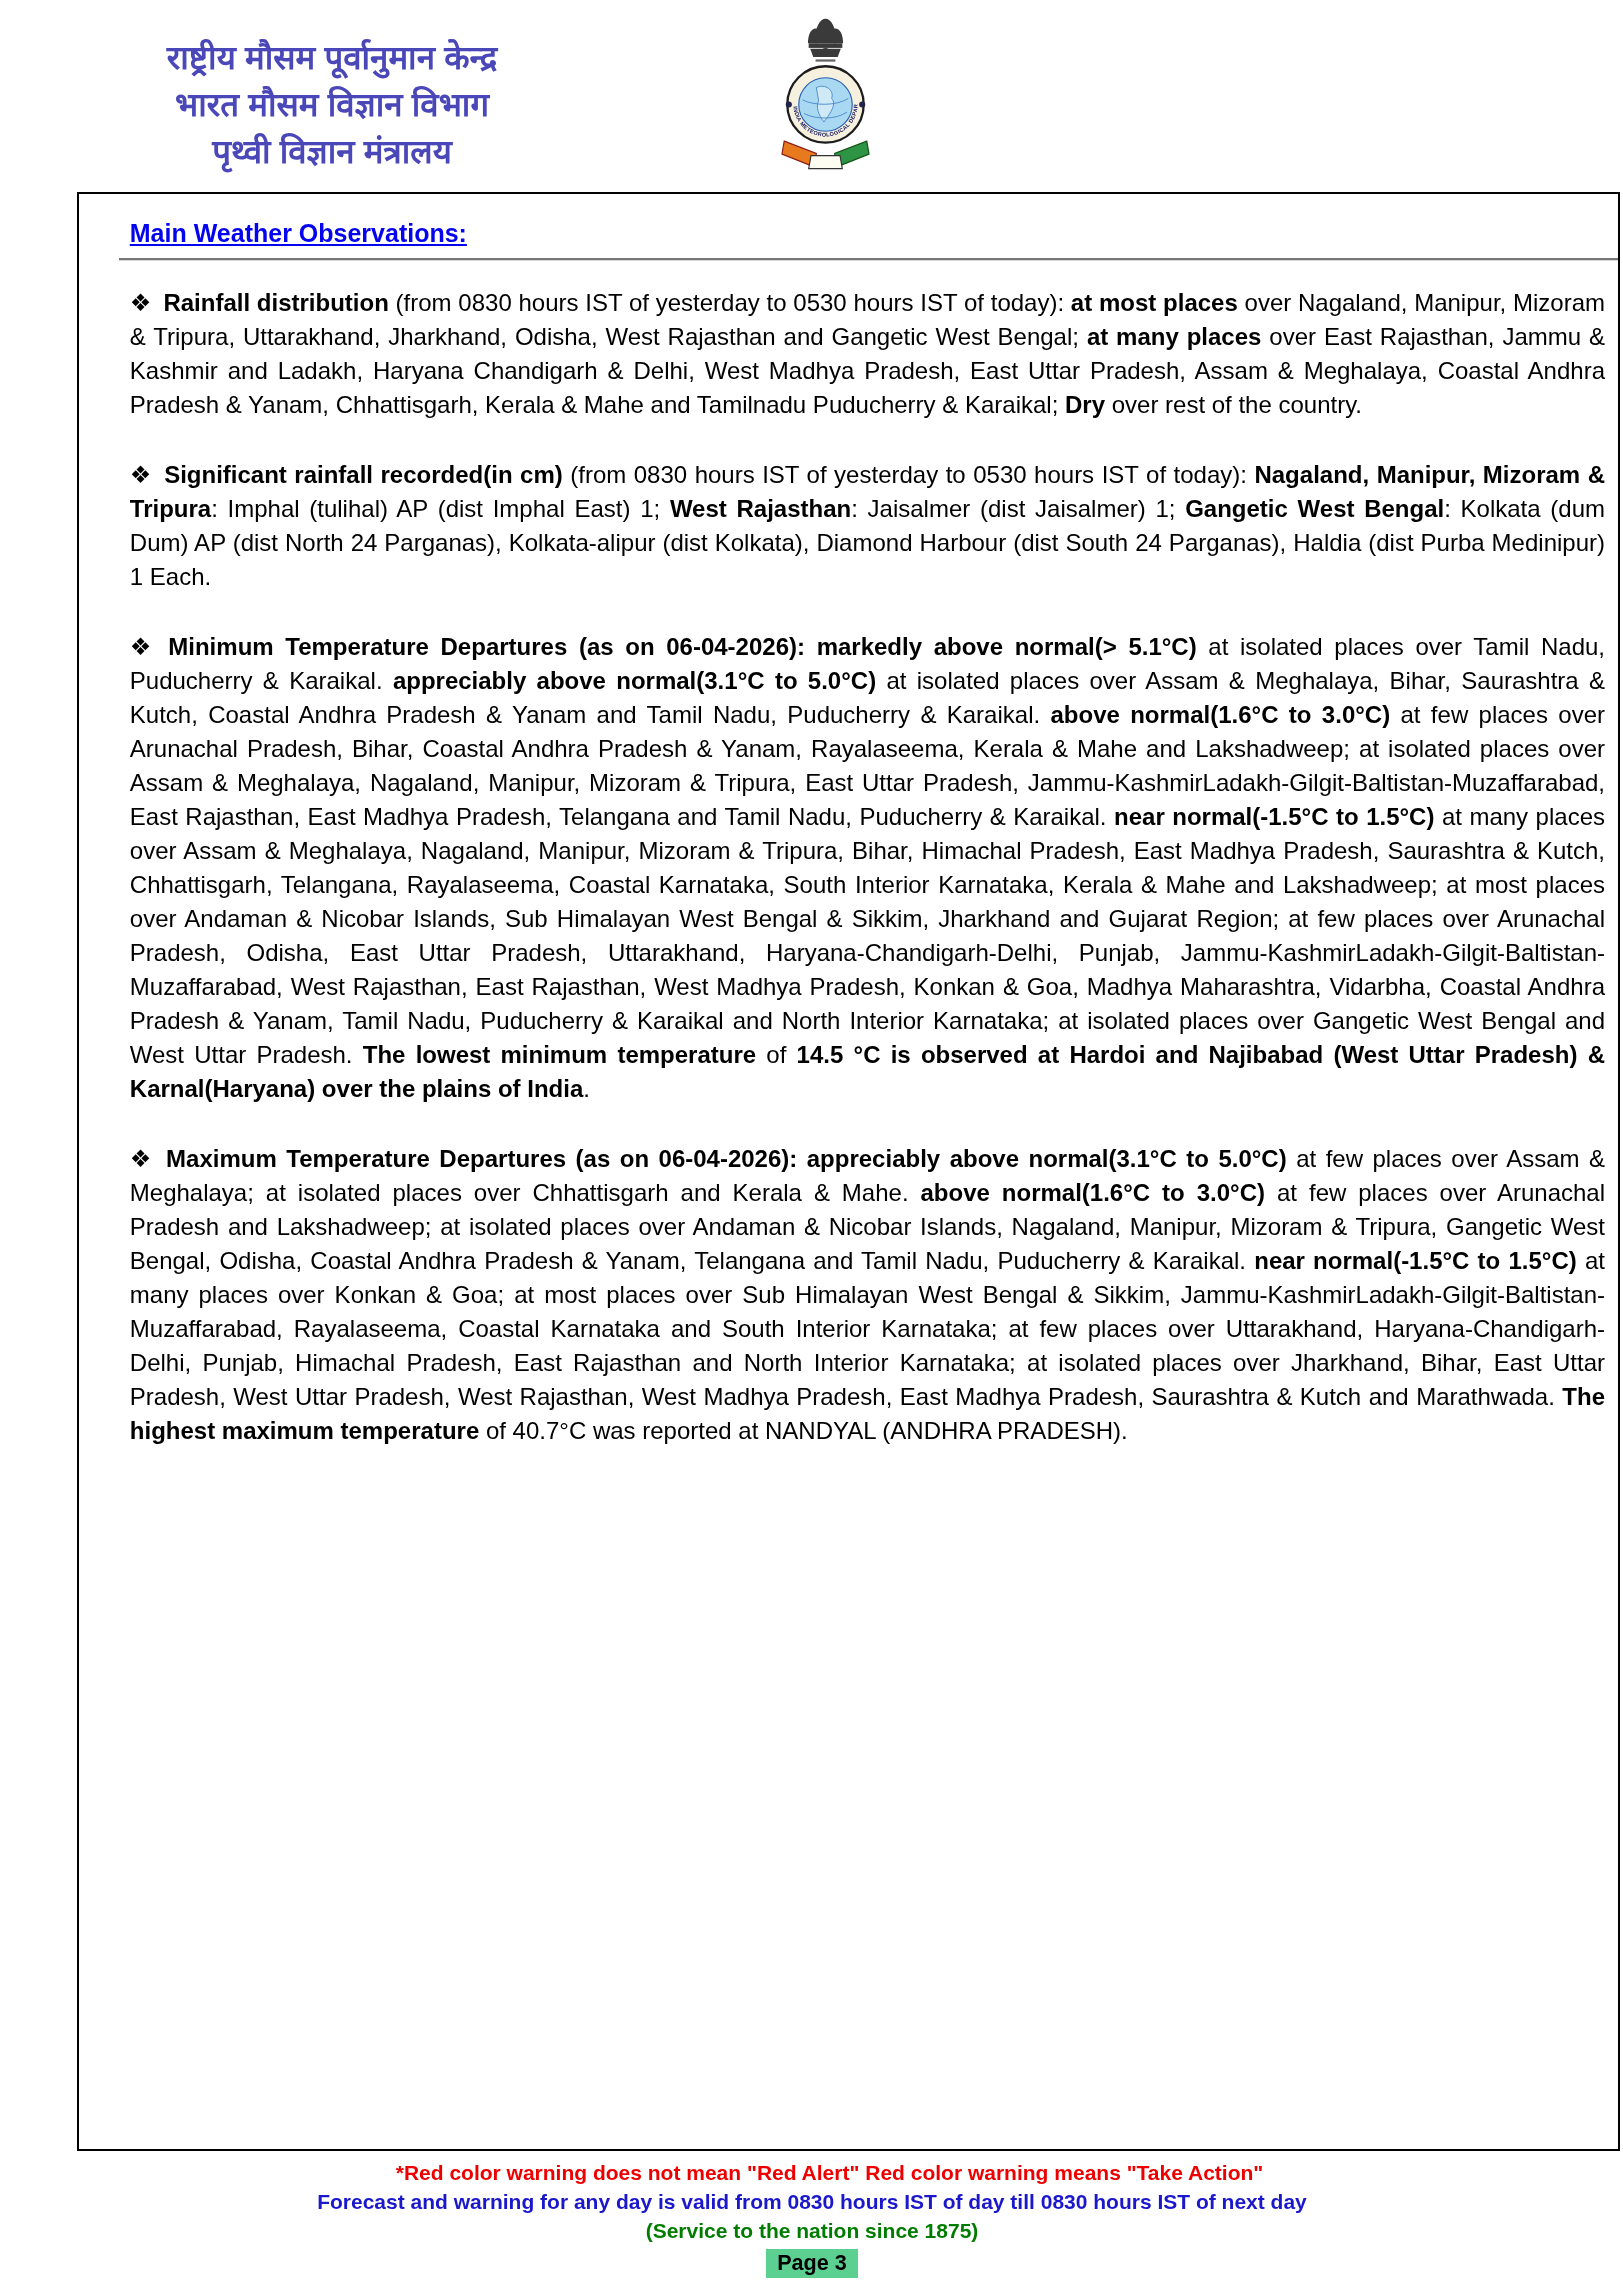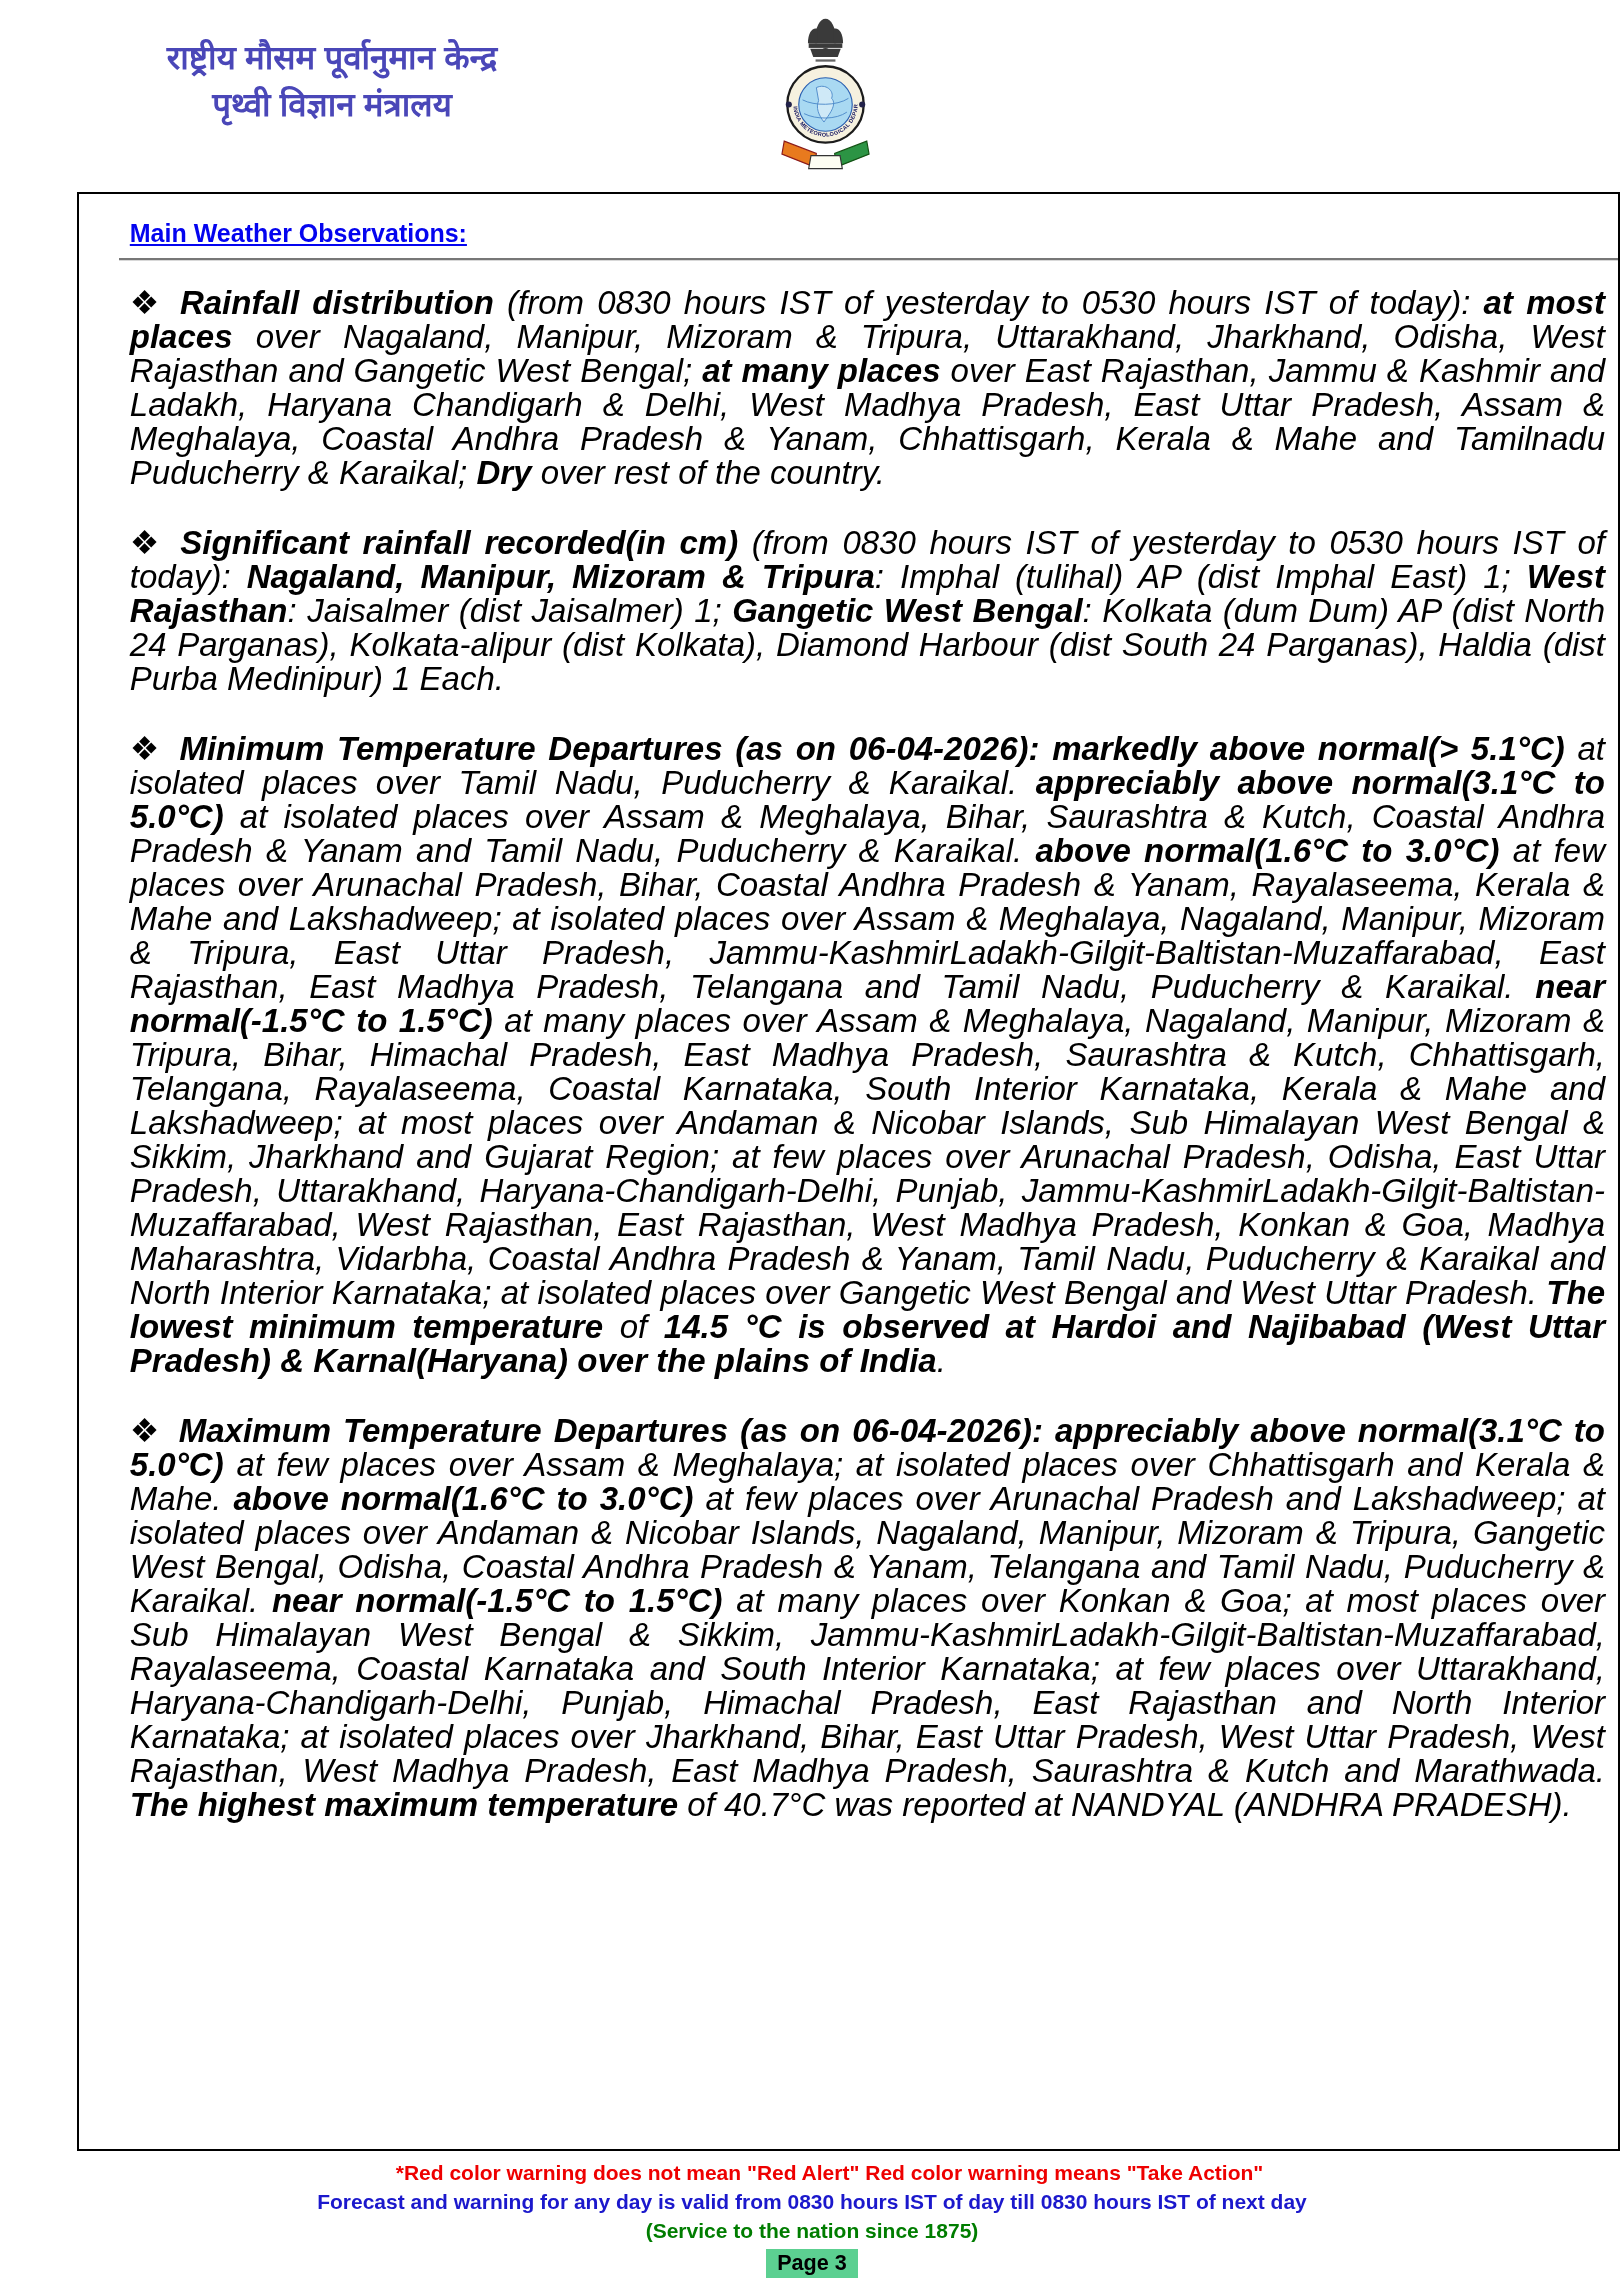--- a/index.html
+++ b/index.html
@@ -20,41 +20,42 @@
   
   .obs-box{
     position:absolute;left:77px;top:192px;width:1499px;height:1955px;
     border:2.3px solid #000;background:#fff;padding-left:40px;
   }
   .obs-title{
     margin:25px 0 0 10.8px;color:#0404ef;font-size:25px;font-weight:bold;
     text-decoration:underline;
   }
   .obs-sep{margin-top:10px;height:1.5px;background:#777;border-bottom:1.5px solid #d8d8d8;}
-  .obs-text{padding:25px 13px 0 10.8px;font-size:33px;line-height:34px;text-align:justify;font-style:italic;}
+  .obs-text{padding:25px 13px 0 10.8px;font-size:24px;line-height:34px;text-align:justify;}
   .obs-text p{margin:0 0 36px 0;}
   .seg-b{font-weight:bold;}
   
   .footer{position:absolute;left:0;top:2158px;width:1624px;text-align:center;font-weight:bold;}
   .f-line{margin:0;font-size:21px;line-height:29px;}
   .f-red{color:#ee0000;padding-left:35px;}
   .f-blue{color:#1b18cc;}
   .f-green{color:#007d00;}
   .badge{
     display:inline-block;margin-top:3.9px;background:#5cd091;color:#000;
     font-size:21.6px;font-weight:bold;padding:1.5px 10.8px;line-height:26px;
   }
 </style>
 </head>
 <body>
 
 <div class="page">
 
   <div class="hdr-hindi">
     <div>राष्ट्रीय मौसम पूर्वानुमान केन्द्र</div>
+    <div>भारत मौसम विज्ञान विभाग</div>
     <div>पृथ्वी विज्ञान मंत्रालय</div>
   </div>
 
   <svg class="hdr-logo" viewBox="0 0 140 230" xmlns="http://www.w3.org/2000/svg">
     <defs>
       <path id="ringarc" d="M 28,130 A 42,42 0 0,0 112,130"></path>
     </defs>
 
     <g fill="#3a3a3a">
       <path d="M56 50 C56 28 63 18 70 18 C77 18 84 28 84 50 Z"></path>

